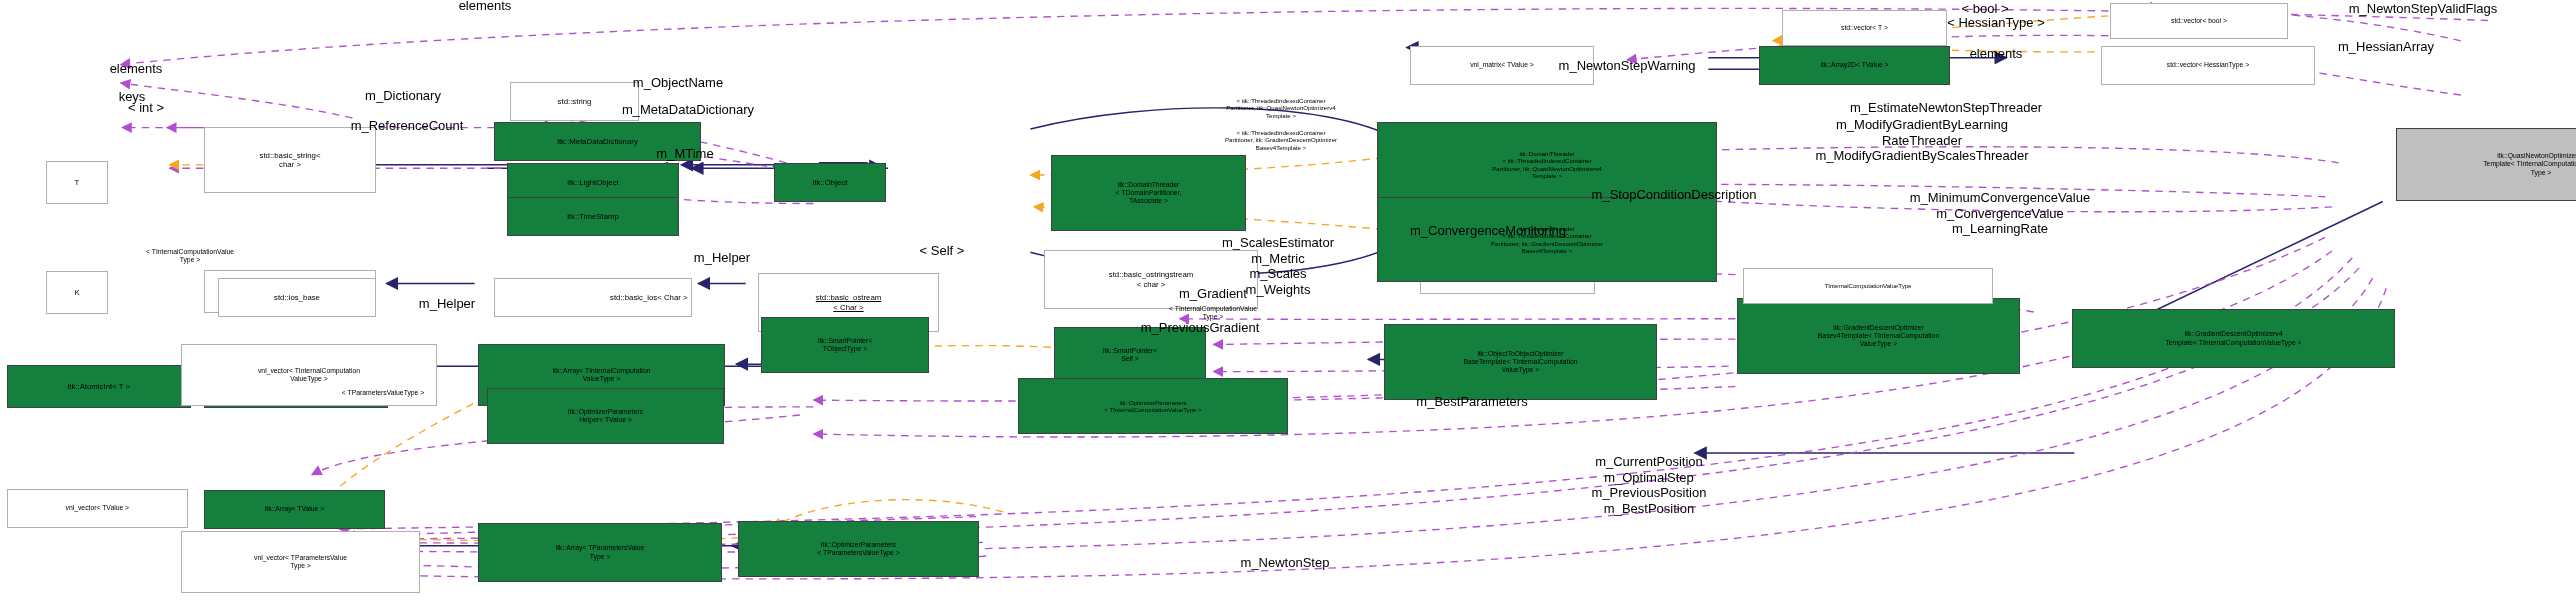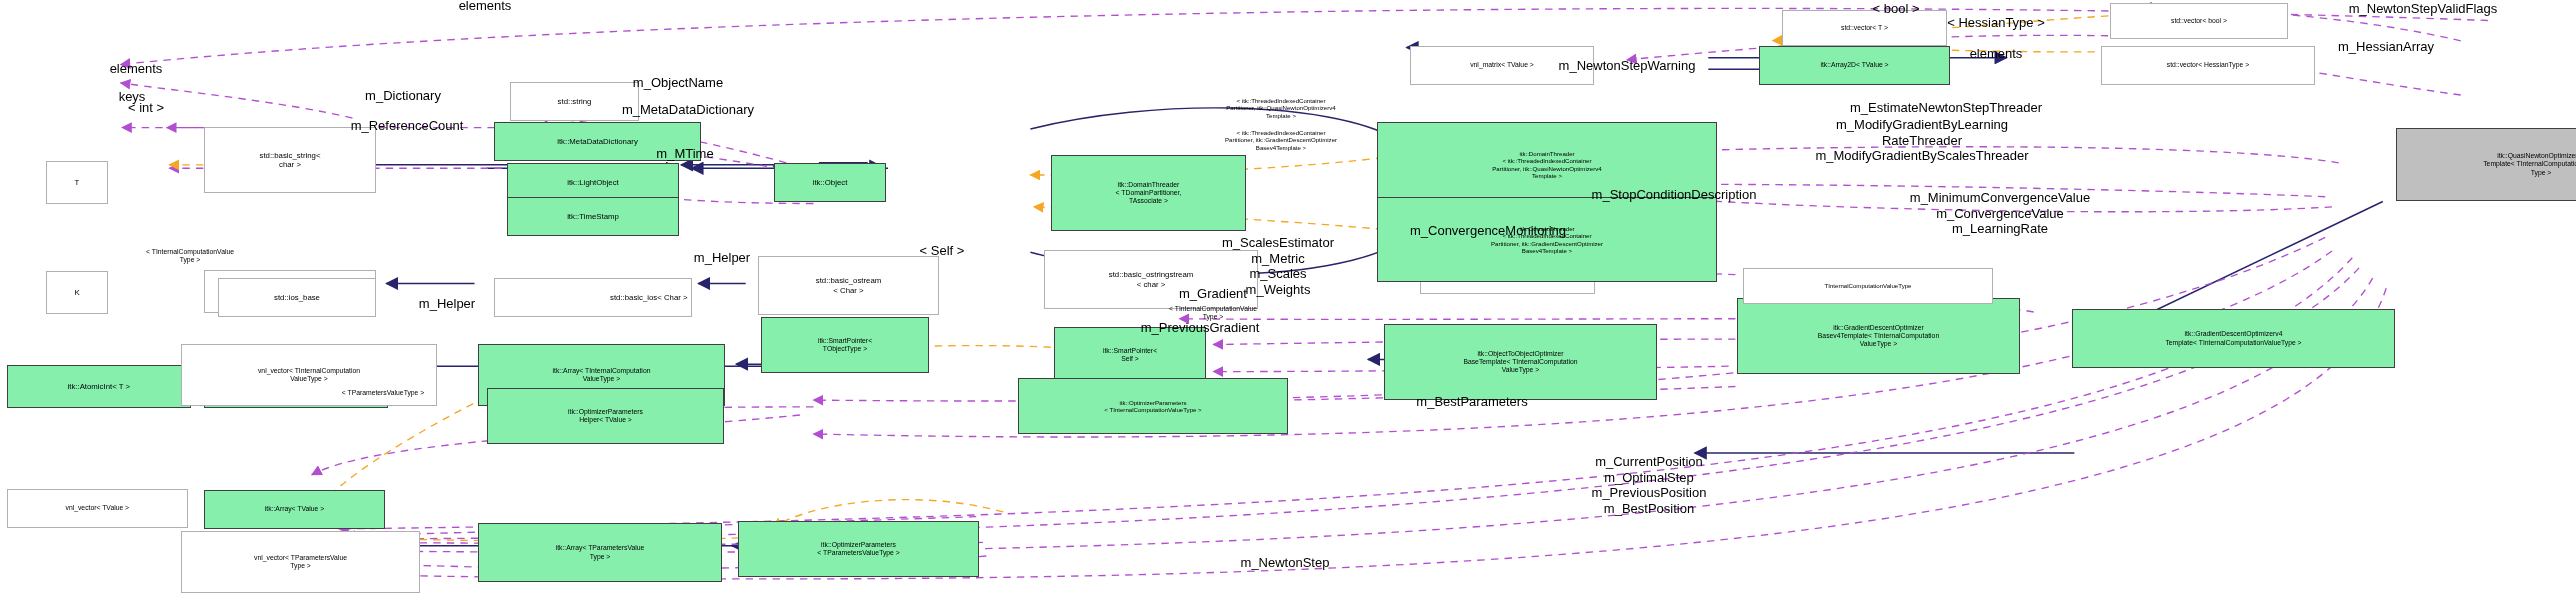--- a/index.html
+++ b/index.html
@@ -26,21 +26,21 @@
   }
   
   .n-plain{
     border:0.7px solid #b0b0b0;
     background:#ffffff;
     font-size:7.8px;
   }
   
   .n-itk{
     border:1.4px solid #404040;
-    background:#86efac;
+    background:#15803d;
     font-size:7.8px;
   }
   
   .n-focus{
     border:1.4px solid #404040;
     background:#bfbfbf;
     font-size:8.1px;
   }
   .n-sm{font-size:6.8px;}
   .n-xs{font-size:6.1px;}
@@ -169,21 +169,21 @@
       <div class="node n-itk" style="left: 507px; top: 163px; width: 172px; height: 39px;"><span>itk::LightObject</span></div>
       <div class="node n-itk" style="left: 507px; top: 197px; width: 172px; height: 39px;"><span>itk::TimeStamp</span></div>
       <div class="node n-plain" style="left: 494px; top: 278px; width: 198px; height: 39px; justify-content: flex-end;"><span>std::basic_ios&lt; Char &gt;</span></div>
       <div class="node n-itk n-sm" style="left: 478px; top: 344px; width: 247px; height: 62px;"><span>itk::Array&lt; TInternalComputation
 ValueType &gt;</span></div>
       <div class="node n-itk n-sm" style="left: 487px; top: 388px; width: 237px; height: 56px;"><span>itk::OptimizerParameters
 Helper&lt; TValue &gt;</span></div>
       <div class="node n-itk n-sm" style="left: 204px; top: 490px; width: 181px; height: 39px;"><span>itk::Array&lt; TValue &gt;</span></div>
       <div class="node n-itk n-sm" style="left: 478px; top: 523px; width: 244px; height: 59px;"><span>itk::Array&lt; TParametersValue
 Type &gt;</span></div>
-      <div class="node n-plain" style="left: 758px; top: 256px; width: 181px; height: 59px;"><span>std::basic_ostream
+      <div class="node n-plain" style="left: 758px; top: 273px; width: 181px; height: 59px; text-decoration: underline;"><span>std::basic_ostream
 &lt; Char &gt;</span></div>
       <div class="node n-plain" style="left: 1420px; top: 255px; width: 175px; height: 39px;"><span>std::ostringstream</span></div>
       <div class="node n-plain" style="left: 1044px; top: 250px; width: 214px; height: 59px;"><span>std::basic_ostringstream
 &lt; char &gt;</span></div>
       <div class="node n-itk" style="left: 774px; top: 163px; width: 112px; height: 39px;"><span>itk::Object</span></div>
       <div class="node n-itk n-sm" style="left: 761px; top: 317px; width: 168px; height: 56px;"><span>itk::SmartPointer&lt;
 TObjectType &gt;</span></div>
       <div class="node n-itk n-sm" style="left: 1054px; top: 327px; width: 152px; height: 56px;"><span>itk::SmartPointer&lt;
 Self &gt;</span></div>
       <div class="node n-itk n-xs" style="left: 1018px; top: 378px; width: 270px; height: 56px;"><span>itk::OptimizerParameters
@@ -258,21 +258,21 @@
       <div class="elabel sm" style="left: 1213px; top: 313px;">&lt; TInternalComputationValue
 Type &gt;</div>
       <div class="elabel" style="left: 1200px; top: 328px;">m_PreviousGradient</div>
       <div class="elabel sm" style="left: 383px; top: 393px;">&lt; TParametersValueType &gt;</div>
       <div class="elabel" style="left: 1472px; top: 402px;">m_BestParameters</div>
       <div class="elabel" style="left: 1649px; top: 485px;">m_CurrentPosition
 m_OptimalStep
 m_PreviousPosition
 m_BestPosition</div>
       <div class="elabel" style="left: 1285px; top: 563px;">m_NewtonStep</div>
-      <div class="elabel" style="left: 1896px; top: 8.8px; text-align: center;">&lt; bool &gt;</div>
+      <div class="elabel" style="left: 1985px; top: 8.8px; text-align: center;">&lt; bool &gt;</div>
       <div class="elabel" style="left: 1996px; top: 23px;">&lt; HessianType &gt;</div>
       <div class="elabel" style="left: 1996px; top: 54px;">elements</div>
       <div class="elabel" style="left: 2423px; top: 8.8px;">m_NewtonStepValidFlags</div>
       <div class="elabel" style="left: 2386px; top: 47px;">m_HessianArray</div>
     </div>
 
 </div>
 
 
 </body></html>

